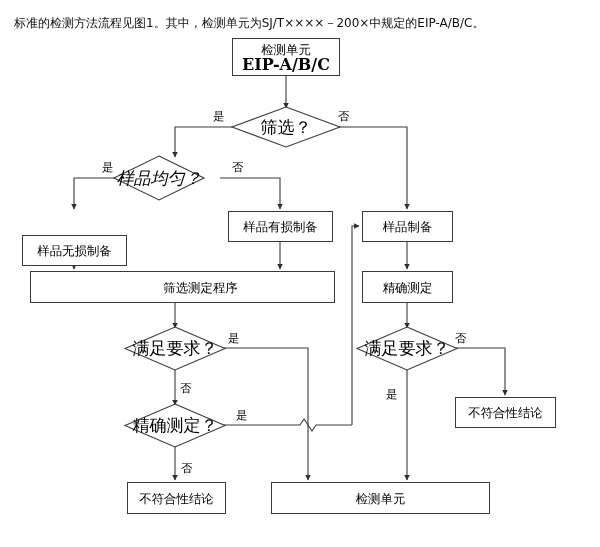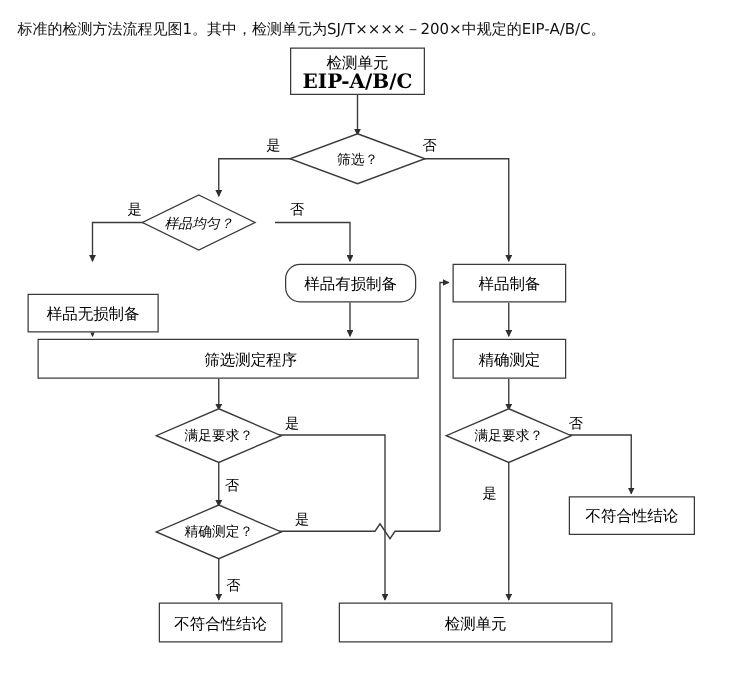--- a/index.html
+++ b/index.html
@@ -56,21 +56,21 @@
     z-index:3;
   }
   .dec svg{display:block;overflow:visible;}
   .dec .dtext{
     position:absolute;
     left:0; top:0;
     width:100%; height:100%;
     display:flex;
     align-items:center;
     justify-content:center;
-    font-size:11px;
+    font-size:17px;
     color:#000;
     pointer-events:none;
     white-space:nowrap;
   }
   
   .blabel{
     position:absolute;
     font-size:11.4px;
     color:#000;
     z-index:4;
@@ -144,21 +144,21 @@
     <svg width="92" height="46" viewBox="0 0 92 46" xmlns="http://www.w3.org/2000/svg">
       <polygon points="46,1 91,23 46,45 1,23" fill="#ffffff" stroke="#3a3a3a" stroke-width="1.1"></polygon>
     </svg>
     <div class="dtext">样品均匀？</div>
   </div>
 
   <div class="node" style="left:22px; top:211px; width:105px; height:31px;margin-top:24px;">
     <span>样品无损制备</span>
   </div>
 
-  <div class="node" style="left:228px; top:211px; width:105px; height:31px;border-radius:12px;">
+  <div class="node" style="left:228px; top:211px; width:105px; height:31px;">
     <span>样品有损制备</span>
   </div>
 
   <div class="node" style="left:362px; top:211px; width:91px; height:31px;">
     <span>样品制备</span>
   </div>
 
   <div class="node" style="left:30px; top:271px; width:305px; height:32px;padding-left:36px;">
     <span>筛选测定程序</span>
   </div>

